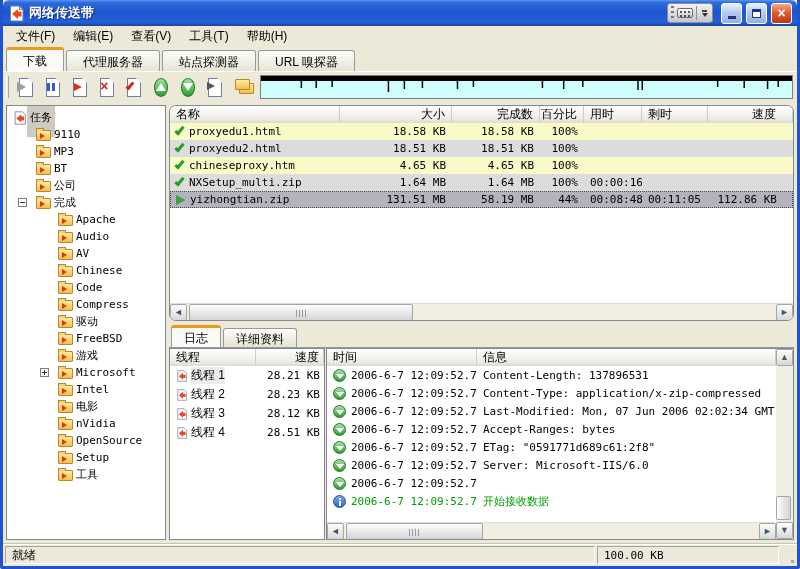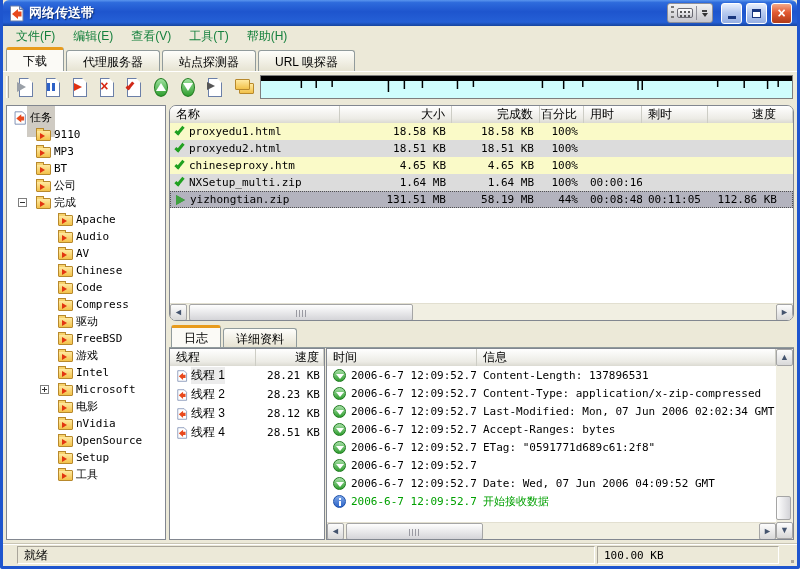--- a/index.html
+++ b/index.html
@@ -29,21 +29,21 @@
   .lopts .bar{width:5px;height:2px;background:#444;}
   .lopts .tri{width:0;height:0;border-left:3px solid transparent;border-right:3px solid transparent;border-top:4px solid #333;}
   .winbtn{width:21px;height:21px;border-radius:3px;border:1px solid #fff;display:flex;align-items:center;justify-content:center;}
   .btn-min,.btn-max{background:linear-gradient(180deg,#E8EFFC,#B7CAEF 45%,#96AFE3);}
   .btn-close{background:linear-gradient(180deg,#F4A988,#E25A33 45%,#B03A18);color:#fff;font-weight:bold;font-size:14px;line-height:1;}
   .glyph-min{width:8px;height:3px;background:#18367E;margin-top:9px;}
   .glyph-max{width:9px;height:9px;border:1px solid #18367E;border-top:3px solid #18367E;background:#fff;}
 
   
   .menubar{height:21px;flex:0 0 21px;display:flex;align-items:center;padding-left:4px;background:#ECE9D8;}
-  .menuitem{padding:2px 9px;color:#15803d;}
+  .menuitem{padding:2px 9px;color:#000000;}
 
   
   .tabrow{height:25px;flex:0 0 25px;display:flex;align-items:flex-end;padding-left:3px;background:#ECE9D8;
     border-bottom:1px solid #fff;}
   .tab{border:1px solid #919B9C;border-bottom:none;border-radius:3px 3px 0 0;padding:3px 16px 3px;
     background:linear-gradient(180deg,#FEFEFB,#E6E3D2);margin-right:2px;height:21px;}
   .tab.active{background:#FBFAF6;border-top:3px solid #E89B1C;height:24px;padding-top:3px;font-weight:normal;}
 
   
   .toolbar{height:30px;flex:0 0 30px;display:flex;align-items:center;padding:0 4px 0 2px;gap:1px;background:#ECE9D8;}
@@ -142,21 +142,21 @@
   .logrow{display:flex;height:18px;flex:0 0 18px;align-items:center;}
   .logrow.green .mono{color:#00A000;}
   .ic-dn,.ic-info{width:13px;height:13px;border-radius:50%;flex:0 0 13px;position:relative;margin-right:2px;}
   .ic-dn{background:linear-gradient(180deg,#A8E0A8,#2F9E2F);border:1px solid #1E7A1E;}
   .ic-dn::after{content:"";position:absolute;left:2px;top:4px;border-left:4px solid transparent;border-right:4px solid transparent;border-top:5px solid #fff;}
   .ic-info{background:linear-gradient(180deg,#7FA8E8,#2C63C8);border:1px solid #1C4FA8;}
   .ic-info::before{content:"";position:absolute;left:5px;top:2px;width:2px;height:2px;background:#fff;}
   .ic-info::after{content:"";position:absolute;left:5px;top:5px;width:2px;height:5px;background:#fff;}
 
   
-  .statusbar{height:23px;flex:0 0 23px;display:flex;align-items:stretch;gap:2px;padding:2px 2px 2px 14px;background:#ECE9D8;border-top:1px solid #C9C5B5;box-shadow:inset 0 1px 0 #fff;}
+  .statusbar{height:23px;flex:0 0 23px;display:flex;align-items:stretch;gap:2px;padding:2px 2px 2px 2px;background:#ECE9D8;border-top:1px solid #C9C5B5;box-shadow:inset 0 1px 0 #fff;}
   .scell{border:1px solid;border-color:#A9A59A #FFF #FFF #A9A59A;padding:1px 6px;display:flex;align-items:center;}
   .scell.left{flex:1;} .scell.right{width:182px;flex:0 0 182px;}
   .sgrip{width:14px;flex:0 0 14px;position:relative;}
   .sgrip::after{content:"";position:absolute;right:1px;bottom:1px;width:3px;height:3px;background:#A9A59A;
     box-shadow:-4px 4px 0 #A9A59A,-8px 8px 0 #A9A59A, -4px 8px 0 #A9A59A, -8px 4px 0 #fff 0 0;}
 </style>
 </head>
 <body>
 
 <div class="window">
@@ -332,27 +332,27 @@
         </div>
       <div class="titem lv2">
           <i class="fold"></i>
           <span class="tlabel">FreeBSD</span>
         </div>
       <div class="titem lv2">
           <i class="fold"></i>
           <span class="tlabel">游戏</span>
         </div>
       <div class="titem lv2">
+          <i class="exp plus"></i>
+          <i class="fold"></i>
+          <span class="tlabel">Microsoft</span>
+        </div>
+      <div class="titem lv2">
           <i class="fold"></i>
           <span class="tlabel">Intel</span>
-        </div>
-      <div class="titem lv2">
-          <i class="exp plus"></i>
-          <i class="fold"></i>
-          <span class="tlabel">Microsoft</span>
         </div>
       <div class="titem lv2">
           <i class="fold"></i>
           <span class="tlabel">电影</span>
         </div>
       <div class="titem lv2">
           <i class="fold"></i>
           <span class="tlabel">nVidia</span>
         </div>
       <div class="titem lv2">
@@ -545,27 +545,27 @@
                     <i class="ic-dn"></i>
                     <span class="mono">2006-6-7 12:09:52.718</span>
                   </span>
                 <span class="cell l-msg mono">ETag: "0591771d689c61:2f8"</span>
               </div>
               <div class="logrow">
                 <span class="cell l-time">
                     <i class="ic-dn"></i>
                     <span class="mono">2006-6-7 12:09:52.718</span>
                   </span>
+                <span class="cell l-msg mono">Server: Microsoft-IIS/6.0</span>
               </div>
               <div class="logrow">
                 <span class="cell l-time">
                     <i class="ic-dn"></i>
                     <span class="mono">2006-6-7 12:09:52.718</span>
                   </span>
-                <span class="cell l-msg mono">Date: Wed, 07 Jun 2006 04:09:52 GMT</span>
               </div>
               <div class="logrow green">
                 <span class="cell l-time">
                     <i class="ic-info"></i>
                     <span class="mono">2006-6-7 12:09:52.781</span>
                   </span>
                 <span class="cell l-msg mono">开始接收数据</span>
               </div>
               <div class="filler"></div>
               <div class="hscroll">

